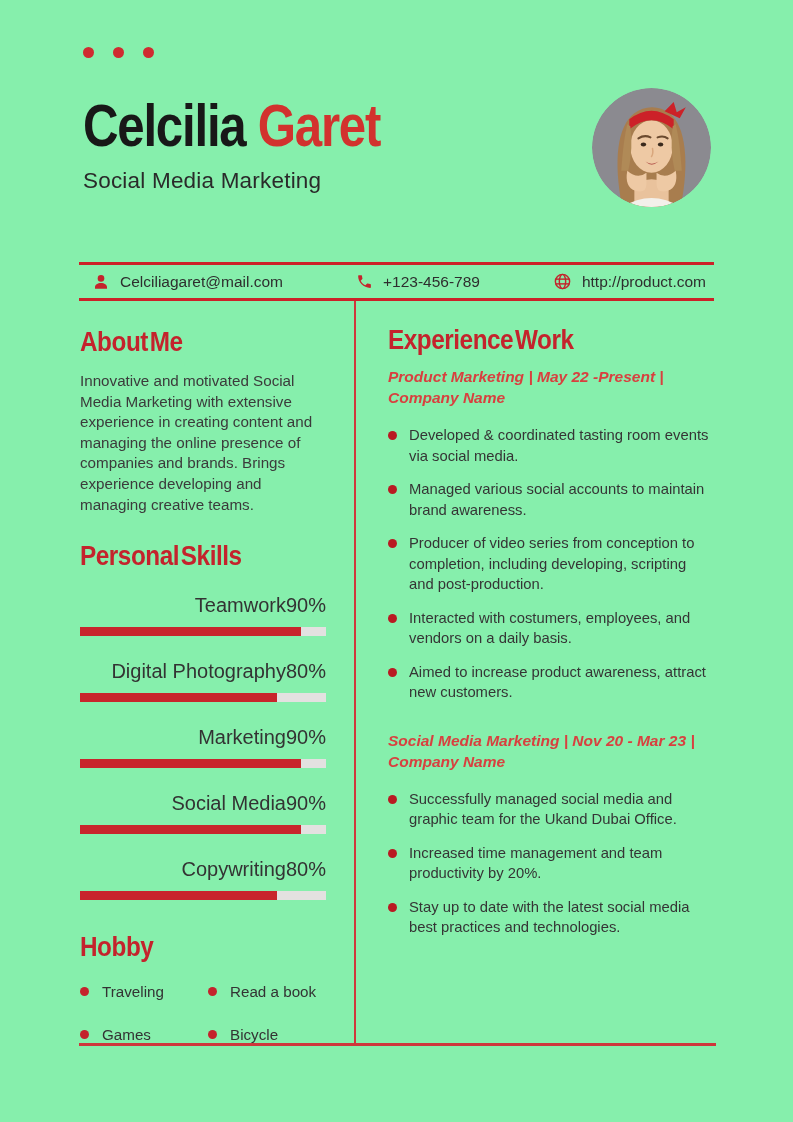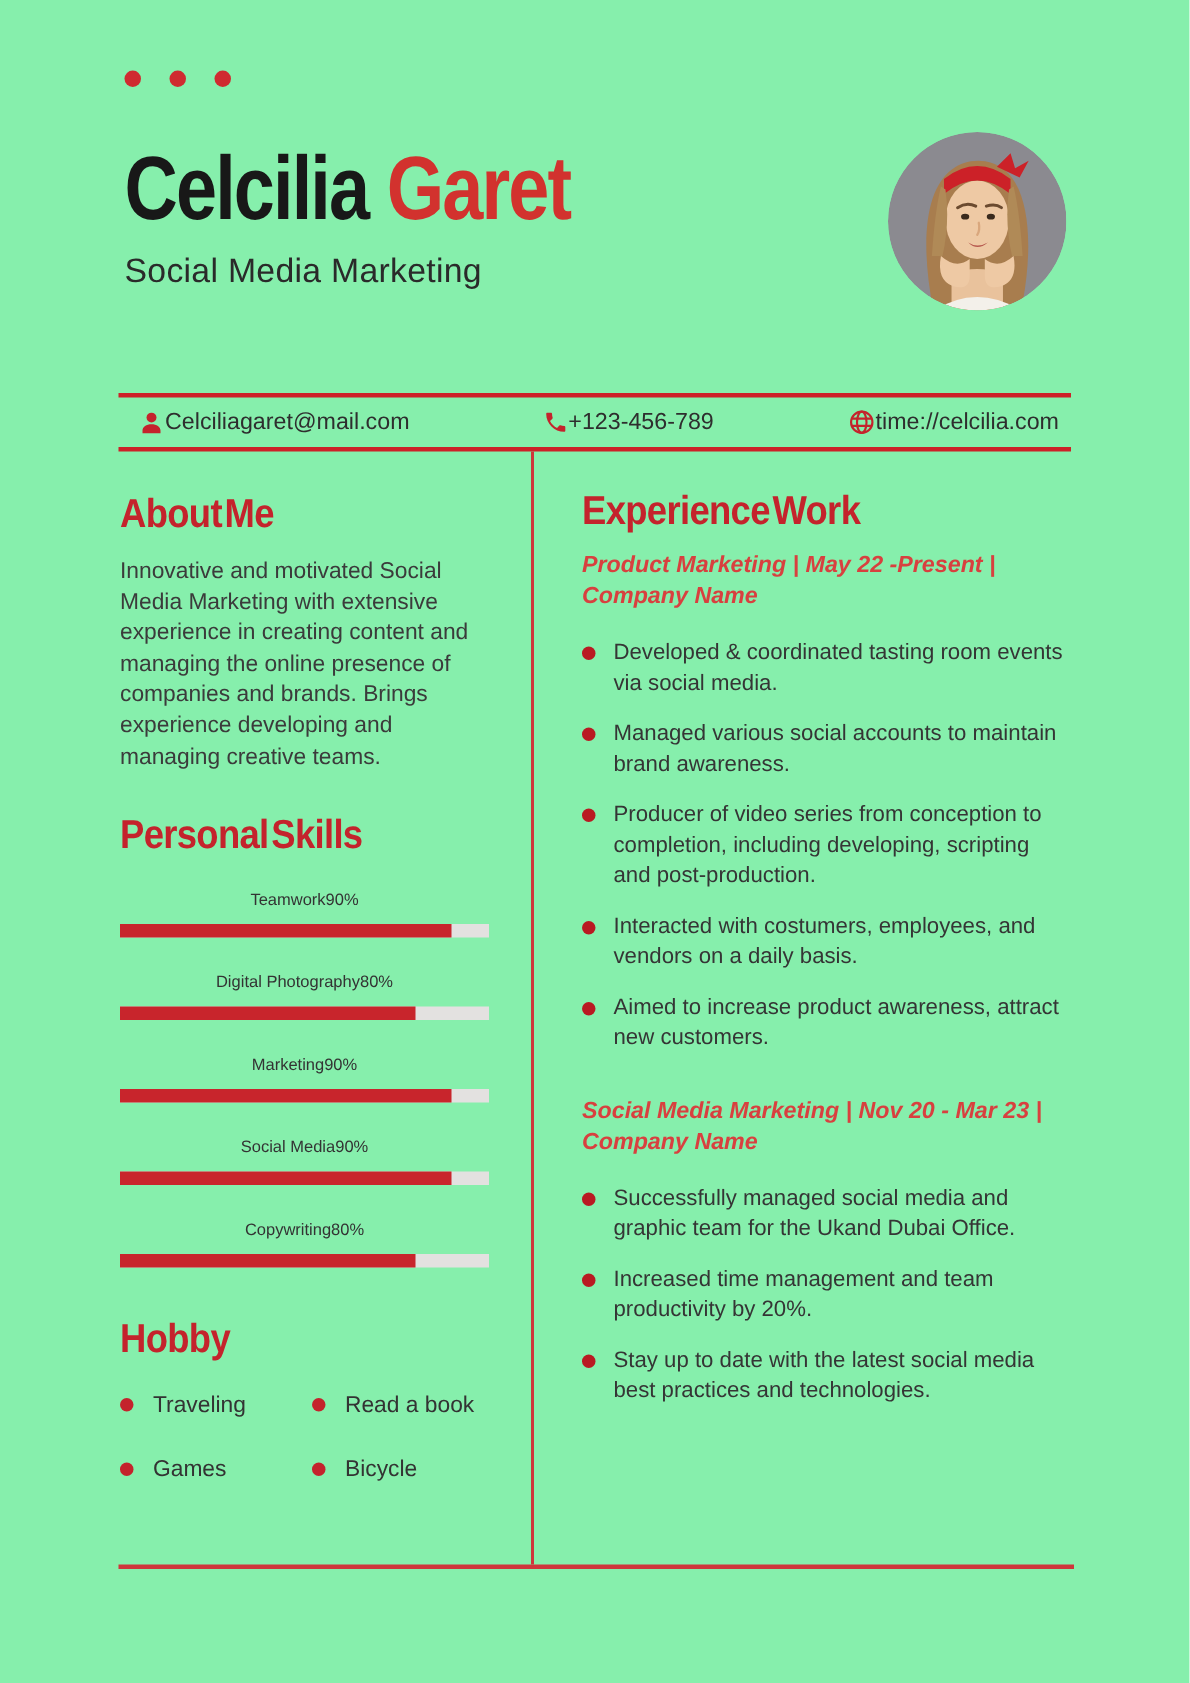--- a/index.html
+++ b/index.html
@@ -19,39 +19,39 @@
   .subtitle{margin-top:9px;font-size:22.5px;color:#2a2a2a;letter-spacing:0.2px;}
 
   .avatar{position:absolute;top:88px;left:592px;width:119px;height:119px;border-radius:50%;
           overflow:hidden;}
   .avatar svg{display:block;width:100%;height:100%;}
 
   
   .contact-bar{position:absolute;top:262px;left:79px;width:635px;height:39px;box-sizing:border-box;
                border-top:3px solid #cc2128;border-bottom:3px solid #cc2128;
                display:flex;align-items:center;justify-content:space-between;padding:0 8px 0 13px;}
-  .contact-item{display:flex;align-items:center;gap:0;font-size:15.5px;color:#2e2e2e;}
+  .contact-item{display:flex;align-items:center;gap:10px;font-size:15.5px;color:#2e2e2e;}
   .contact-item svg{display:block;}
 
   
   .columns{position:absolute;top:301px;left:0;width:793px;height:742px;}
   .left-col{position:absolute;left:80px;top:28px;width:246px;}
   .divider{position:absolute;left:354px;top:0;width:2px;height:742px;background:#cf363b;}
   .right-col{position:absolute;left:388px;top:26px;width:326px;}
   .bottom-line{position:absolute;top:1043px;left:79px;width:637px;height:3px;background:#cf363b;}
 
   .sec-title{display:inline-block;font-size:27px;font-weight:800;color:#c4232c;
              letter-spacing:-0.5px;word-spacing:-5px;line-height:1;
              transform:scaleX(0.9);transform-origin:0 50%;}
 
   .about-text{margin-top:15px;font-size:15.2px;line-height:20.6px;color:#3b3b3b;}
 
   .skills{margin-top:28px;}
   .skill{margin-top:24px;}
-  .skill-top{display:flex;justify-content:center;font-size:11px;color:#333333;}
+  .skill-top{display:flex;justify-content:flex-end;font-size:20px;color:#333333;}
   .bar{margin-top:10px;height:9px;background:#e3e1e0;}
   .bar-fill{height:100%;background:#c8252c;}
 
   .hobby{margin-top:34px;}
   .hobby-grid{margin-top:22px;display:grid;grid-template-columns:128px 1fr;row-gap:26px;}
   .hobby-item{display:flex;align-items:center;gap:13px;font-size:15.2px;color:#333333;}
   .hobby-dot{width:9px;height:9px;border-radius:50%;background:#c4232c;flex:0 0 auto;}
 
   .job-title{margin-top:12px;font-size:15.5px;line-height:21px;font-style:italic;
              font-weight:600;color:#d8403f;}
@@ -121,21 +121,21 @@
     </div>
     <div class="contact-item">
       <svg width="19" height="19" viewBox="0 0 24 24">
         <g fill="none" stroke="#c4232c" stroke-width="1.8">
           <circle cx="12" cy="12" r="9"></circle>
           <ellipse cx="12" cy="12" rx="4" ry="9"></ellipse>
           <line x1="3.4" y1="9" x2="20.6" y2="9"></line>
           <line x1="3.4" y1="15" x2="20.6" y2="15"></line>
         </g>
       </svg>
-      <span>time://celcilia.com</span>
+      <span>http://product.com</span>
     </div>
   </div>
 
   <div class="columns">
 
     <div class="left-col">
 
       <section>
         <span class="sec-title">About Me</span>
         <div class="about-text">Innovative and motivated Social Media Marketing with extensive experience in creating content and managing the online presence of companies and brands. Brings experience developing and managing creative teams.</div>

